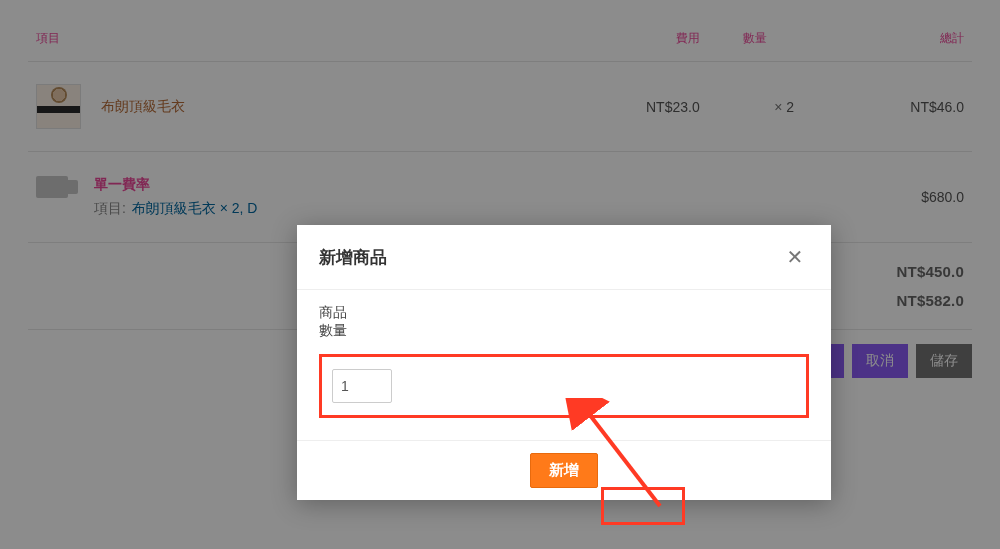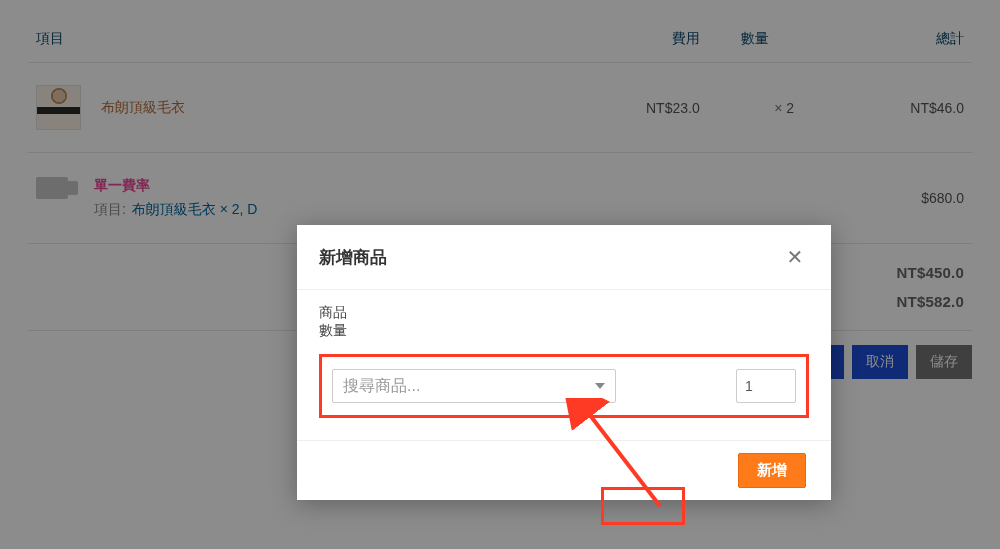--- a/index.html
+++ b/index.html
@@ -22,25 +22,25 @@
       padding: 16px 28px;
       color: #555;
       font-size: 14px;
     }
     .order-table {
       width: 100%;
       border-collapse: collapse;
     }
     .order-table th {
       text-align: left;
-      color: #0c4a6e;
+      color: #ec4899;
       font-weight: 500;
       padding: 14px 8px;
       border-bottom: 1px solid #e5e5e5;
-      font-size: 14px;
+      font-size: 12px;
     }
     .order-table th.c-right, .order-table td.c-right {
       text-align: right;
     }
     .order-table th.c-center { text-align: center; }
     .order-table td {
       padding: 22px 8px;
       border-bottom: 1px solid #e5e5e5;
       vertical-align: middle;
     }
@@ -99,21 +99,21 @@
       letter-spacing: .2px;
     }
     .totals-row { padding: 6px 0;}
     .btn-row {
       display: flex;
       justify-content: flex-end;
       gap: 8px;
       padding: 14px 0 6px;
     }
     .btn {
-      background: #1d4ed8;
+      background: #8b5cf6;
       color: #fff;
       border: none;
       padding: 8px 14px;
       font-size: 14px;
       cursor: pointer;
     }
     .btn.dark { background: #737373; }
     
     .modal {
       position: absolute;
@@ -153,21 +153,21 @@
     }
     .caret {
       width:0;height:0;border-left:5px solid transparent;border-right:5px solid transparent;
       border-top:6px solid #888;
     }
     .qty-input {
       width:60px;height:34px;border:1px solid #ccc;border-radius:2px;
       padding:0 8px;font-size:14px;color:#555;
     }
     .modal-foot {
-      border-top:1px solid #eee;padding:12px 25px;display:flex;justify-content:flex-end;
+      border-top:1px solid #eee;padding:12px 25px;display:flex;justify-content:center;
     }
     .btn-primary {
       background:#ff7a19;color:#fff;border:1px solid #e86a0d;
       padding:7px 18px;font-size:15px;font-weight:600;cursor:pointer;border-radius:2px;
     }
     
     .arrow-svg { position:absolute; z-index:25; left:540px; top:398px; pointer-events:none;}
     .hl-btn {
       position:absolute;z-index:25;
       border:3px solid #ff3a24;
@@ -229,24 +229,20 @@
   <div class="modal-head">
     <div class="modal-title">新增商品</div>
     <button class="modal-close">✕</button>
   </div>
   <div class="modal-body">
     <div class="modal-labels">
       <span>商品</span>
       <span>數量</span>
     </div>
     <div class="modal-fields">
-      <div class="select-box">
-        <span>搜尋商品...</span>
-        <span class="caret"></span>
-      </div>
       <input class="qty-input" value="1" style="">
     </div>
   </div>
   <div class="modal-foot">
     <button class="btn-primary">新增</button>
   </div>
 </div>
 
 <svg class="arrow-svg" width="160" height="120">
   <defs>

